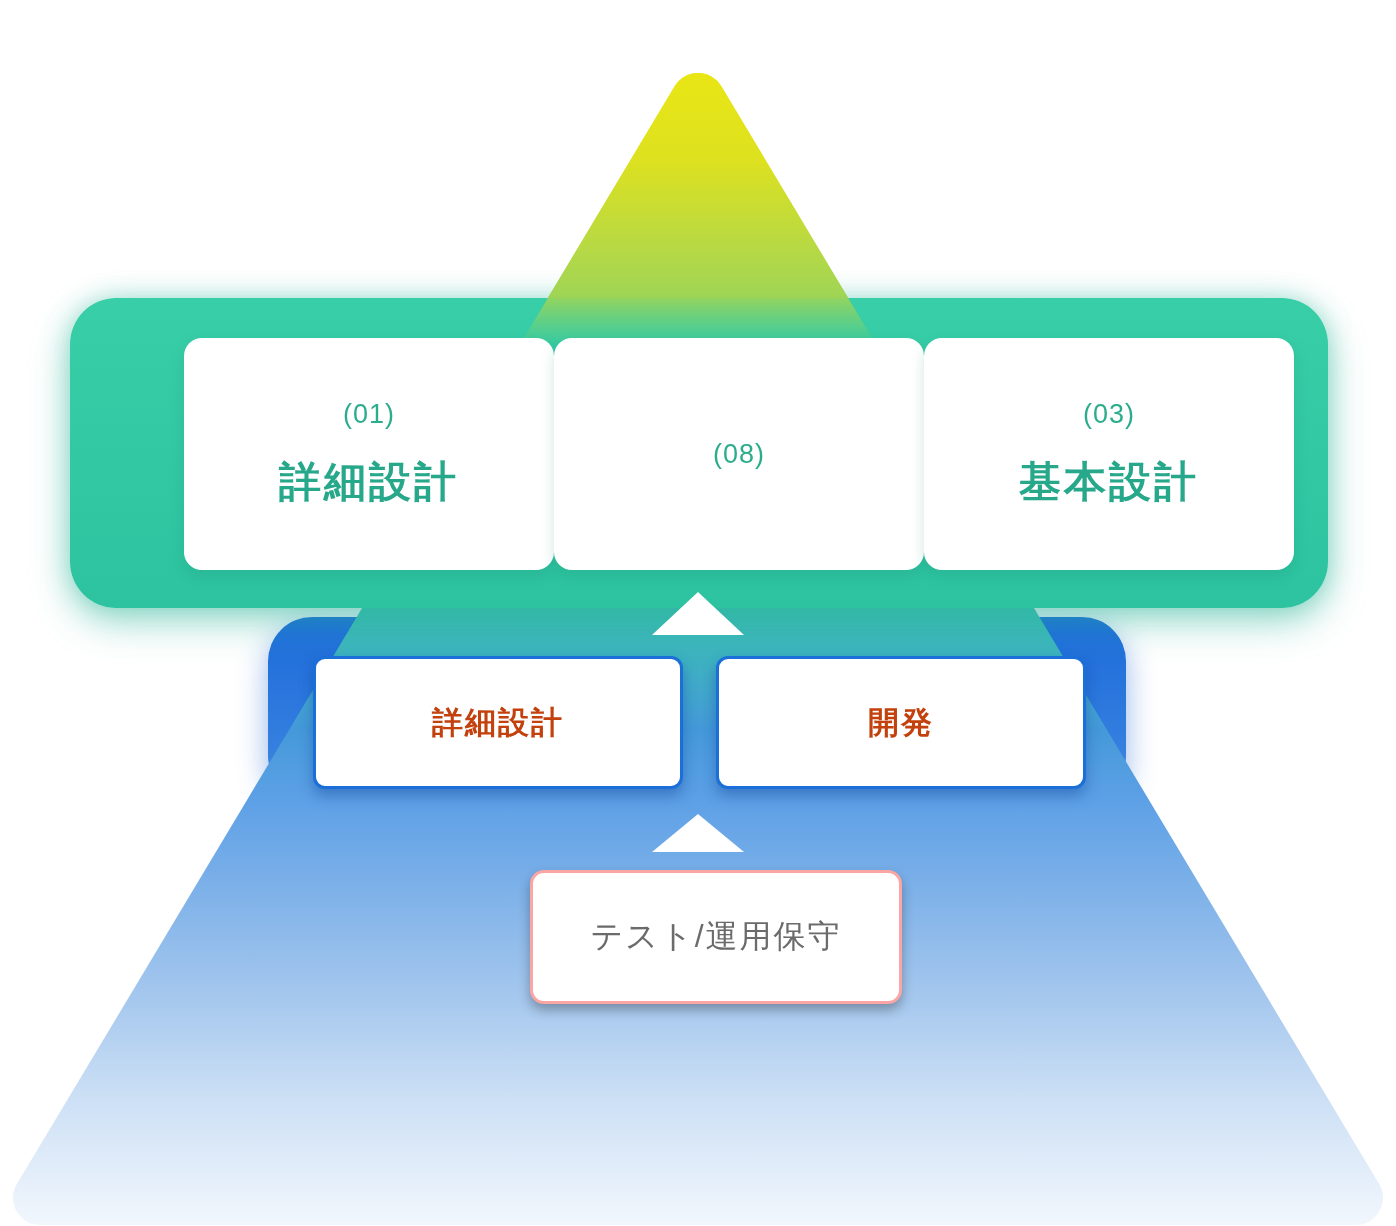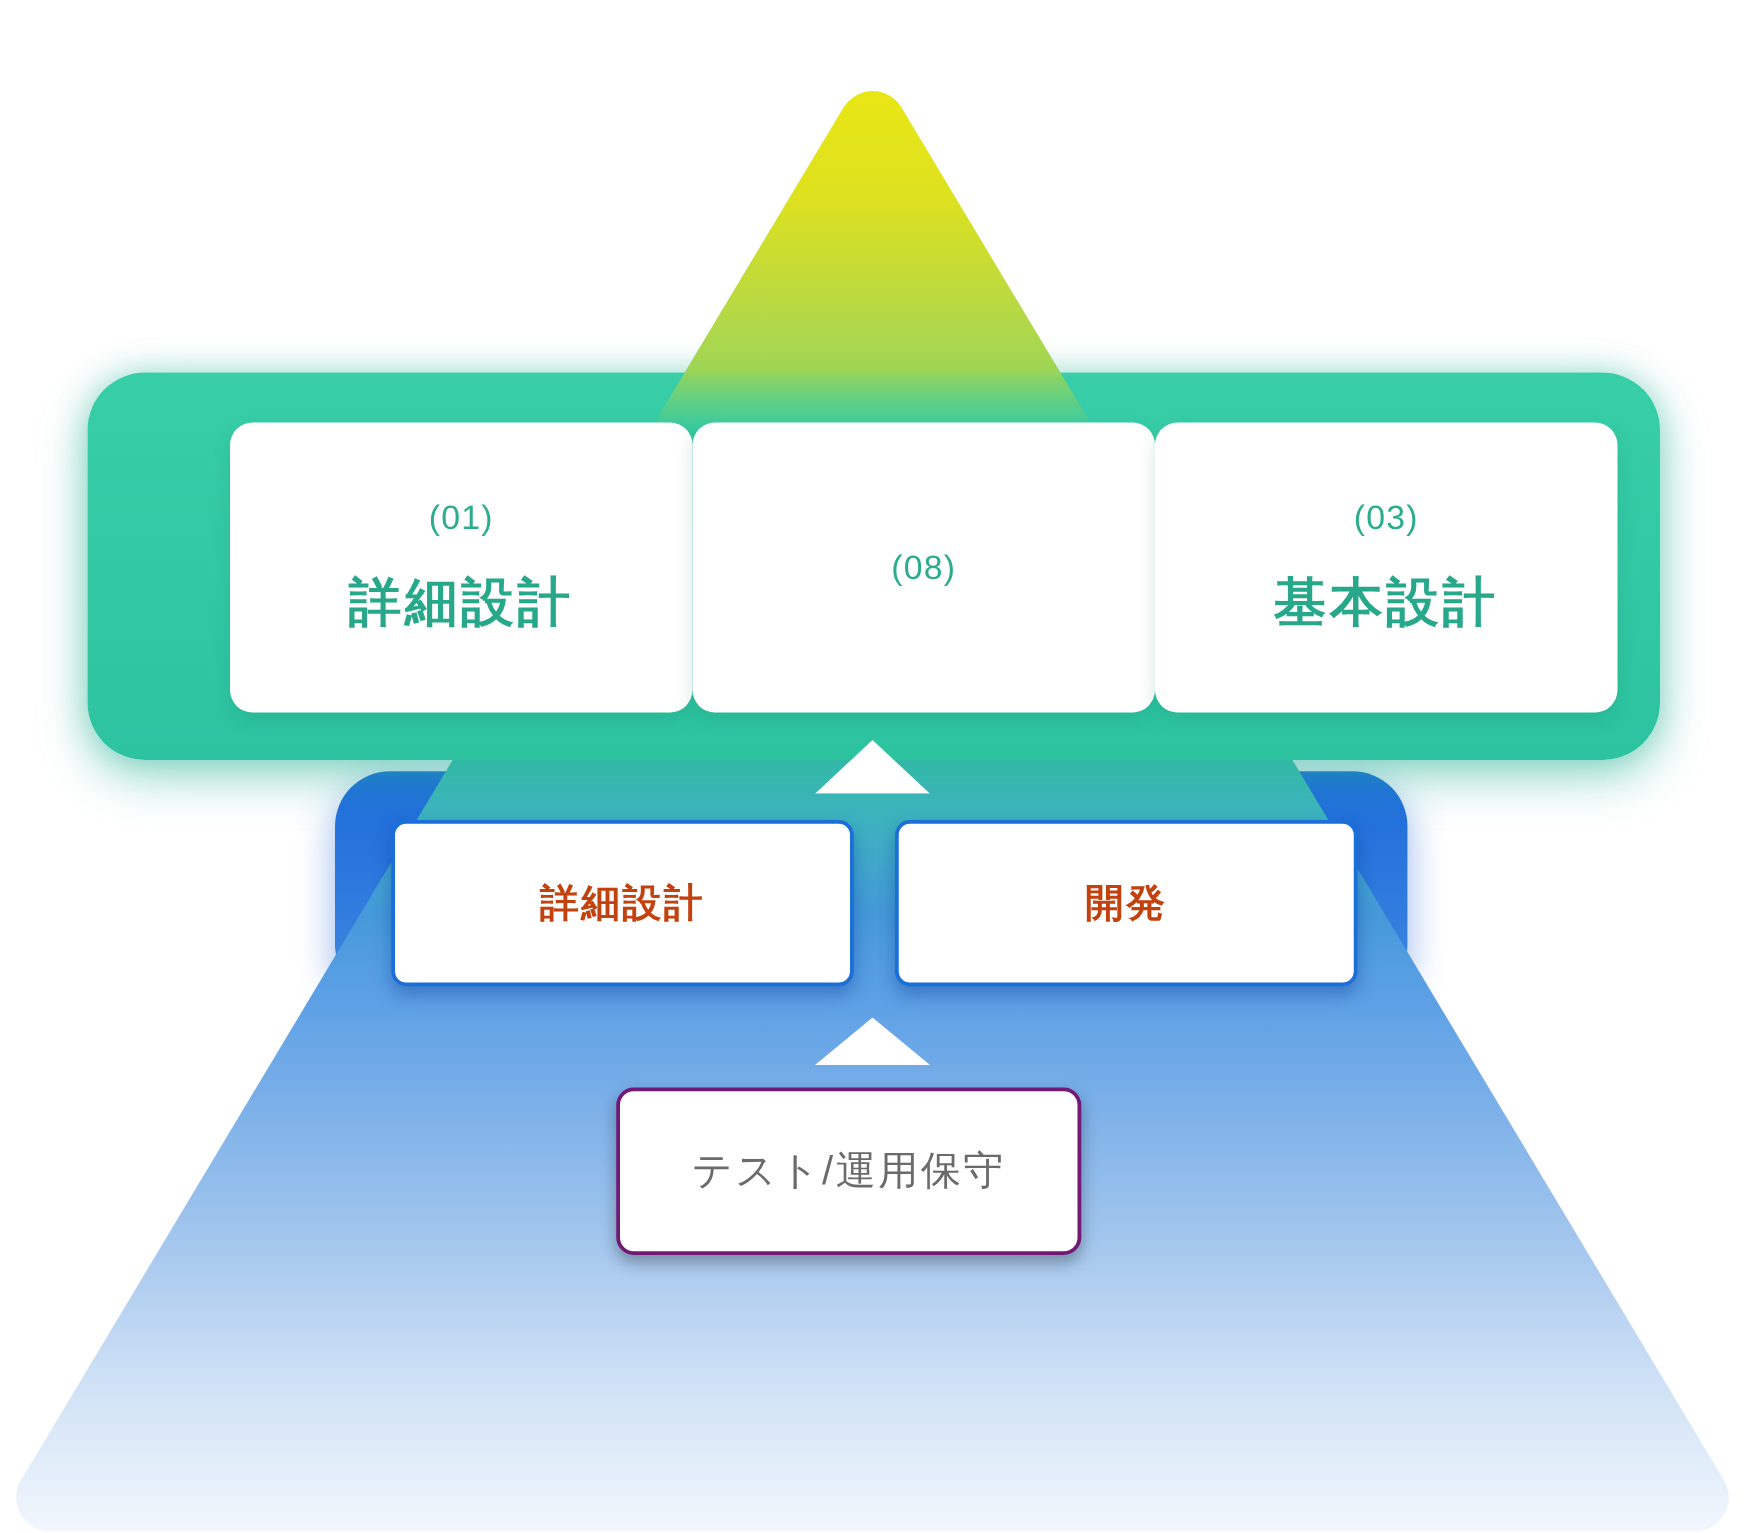--- a/index.html
+++ b/index.html
@@ -50,22 +50,22 @@
 
   
   .up-arrow{position:absolute;z-index:6;background:#ffffff;
     clip-path:polygon(50% 0,100% 100%,0 100%);
     filter:drop-shadow(0 2px 3px rgba(0,0,0,.10));}
   .arrow-1{left:652px;top:592px;width:92px;height:43px;}
   .arrow-2{left:652px;top:814px;width:92px;height:38px;}
 
   
   .bottom-card{
-    position:absolute;left:493px;top:870px;width:372px;height:134px;z-index:5;
-    box-sizing:border-box;background:#ffffff;border:3px solid #701a75;border-radius:14px;
+    position:absolute;left:530px;top:870px;width:372px;height:134px;z-index:5;
+    box-sizing:border-box;background:#ffffff;border:3px solid #fca5a5;border-radius:14px;
     box-shadow:0 6px 12px rgba(0,0,0,.30);
     display:flex;align-items:center;justify-content:center;
   }
   .bottom-card .lbl{font-size:32px;font-weight:500;color:#6b6b6b;letter-spacing:2px;}
 </style>
 </head>
 <body>
 
 <div class="stage">
 

